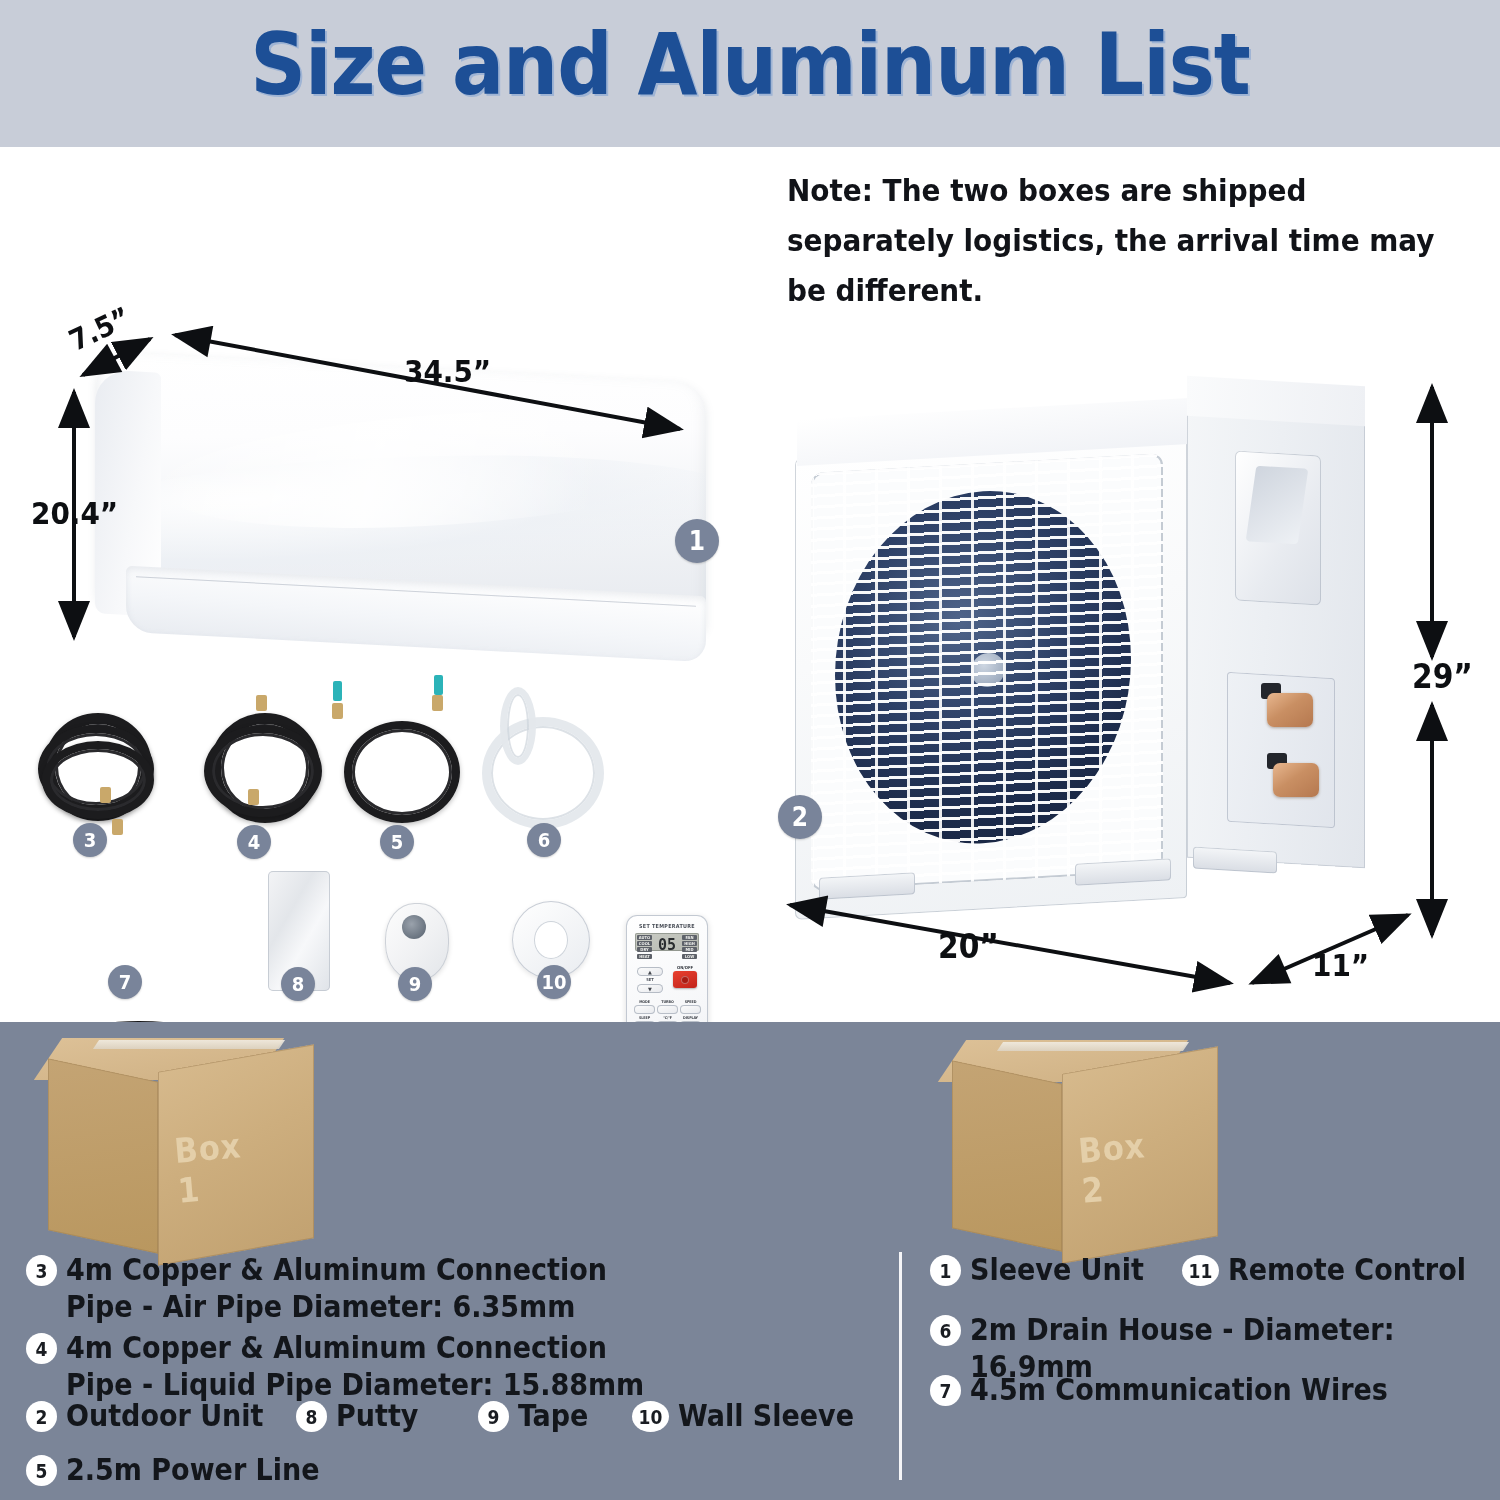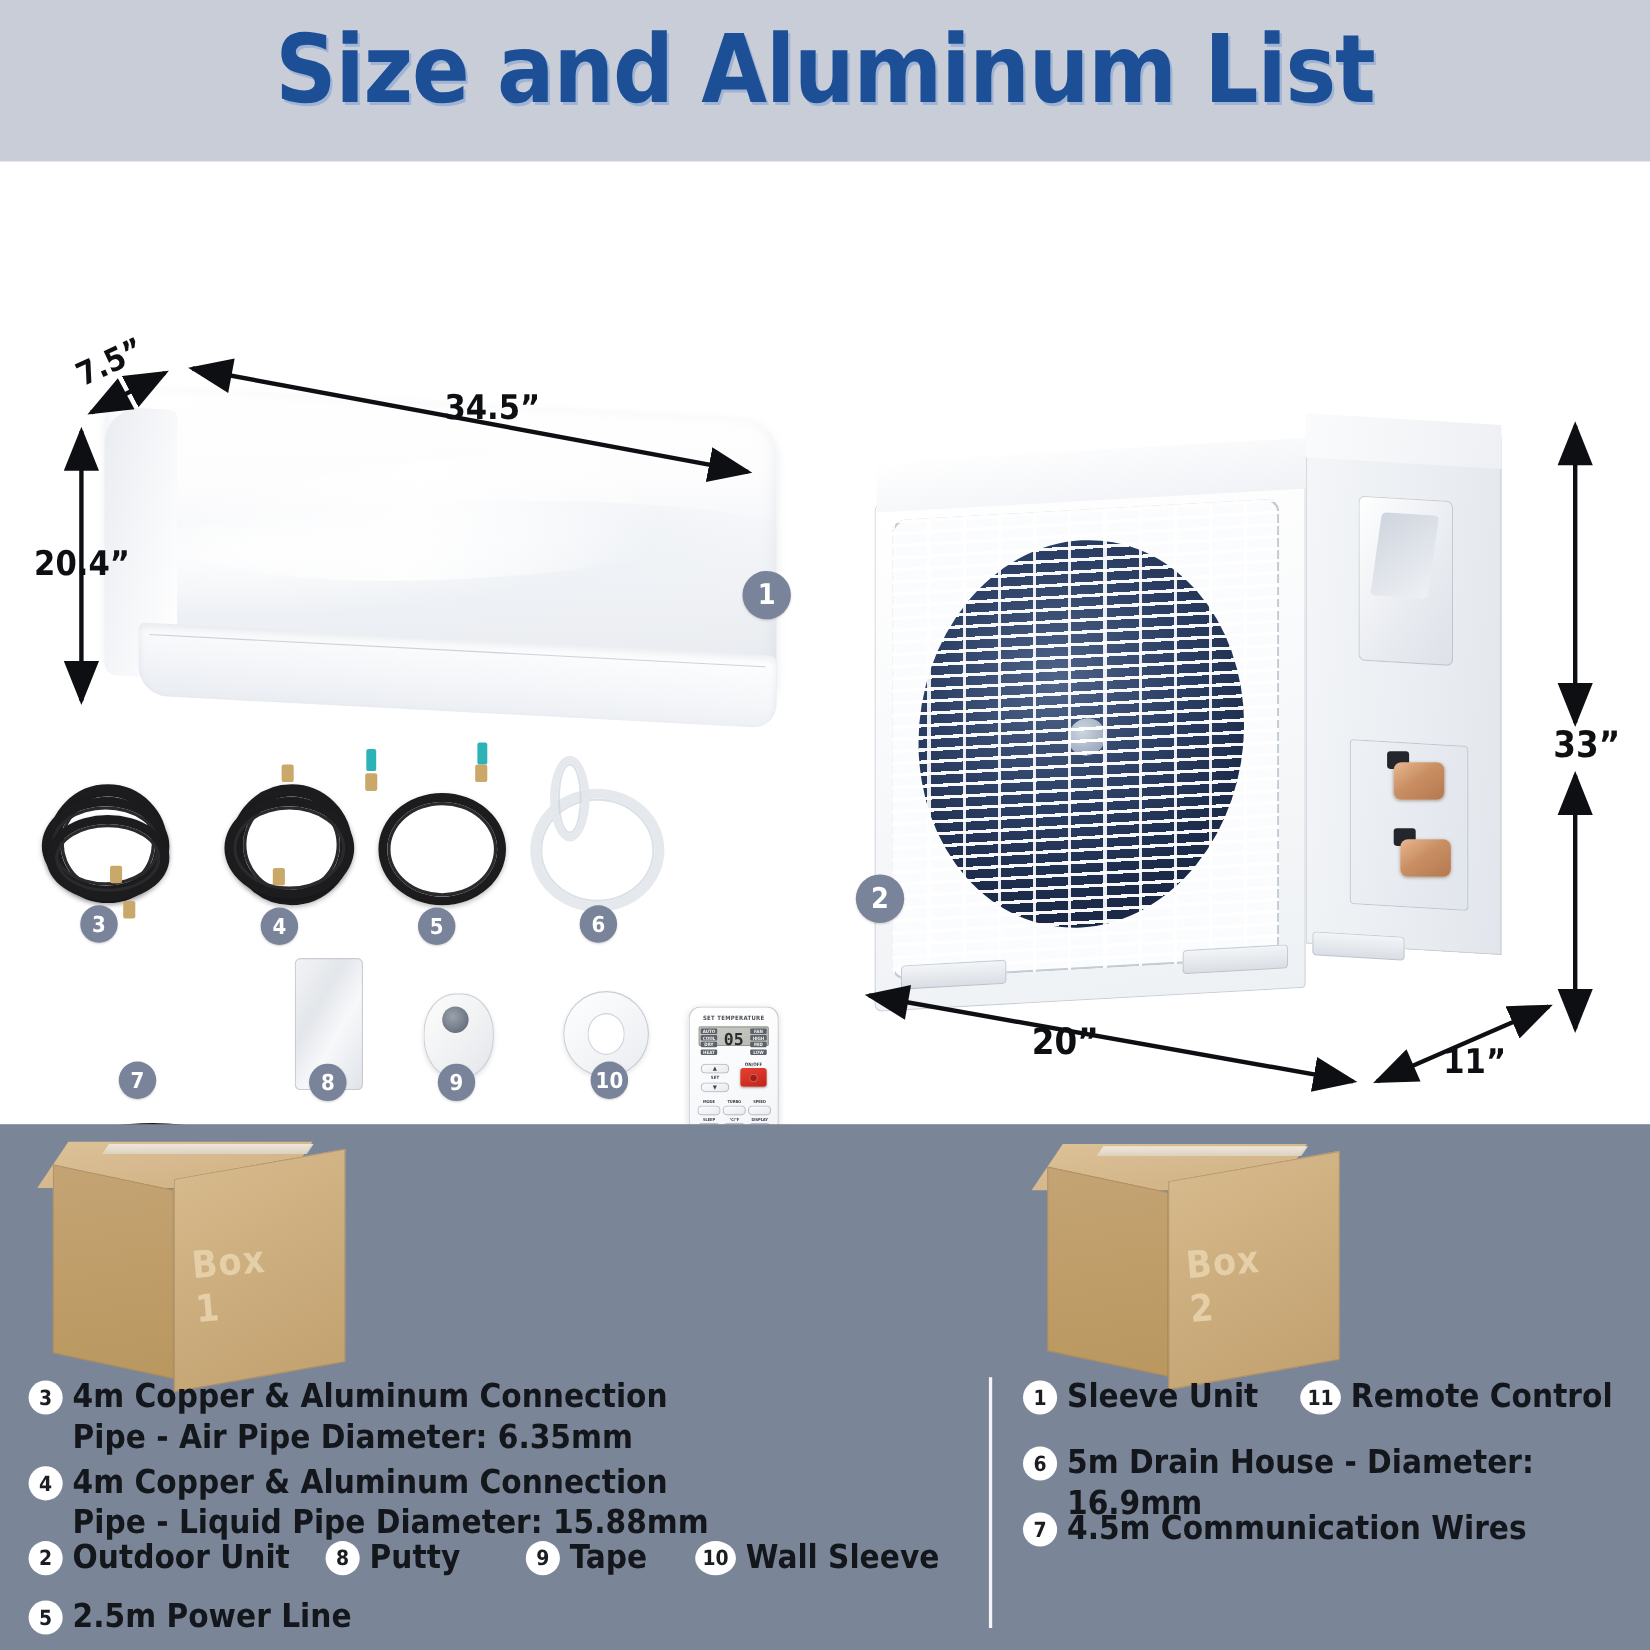--- a/index.html
+++ b/index.html
@@ -362,20 +362,21 @@
 <body>
 
 <div class="page">
 
   <div class="header">
     <div class="header-title">Size and Aluminum List</div>
   </div>
 
   <div class="main">
 
+    <div class="note">Note: The two boxes are shipped separately logistics, the arrival time may be different.</div>
 
     <div class="indoor">
       <div class="indoor-body">
         <div class="indoor-wave"></div>
         <div class="indoor-wave2"></div>
       </div>
       <div class="indoor-left"></div>
       <div class="indoor-vent"></div>
       <div class="indoor-vent-line"></div>
     </div>
@@ -426,21 +427,21 @@
     </div>
 
     <svg style="position:absolute;left:0;top:0;" width="1500" height="875">
       <line x1="790" y1="758" x2="1230" y2="836" stroke="#0d0f12" stroke-width="4" marker-start="url(#ah2)" marker-end="url(#ah)"></line>
       <line x1="1252" y1="836" x2="1408" y2="768" stroke="#0d0f12" stroke-width="4" marker-start="url(#ah2)" marker-end="url(#ah)"></line>
       <line x1="1432" y1="240" x2="1432" y2="510" stroke="#0d0f12" stroke-width="4" marker-start="url(#ah2)" marker-end="url(#ah)"></line>
       <line x1="1432" y1="558" x2="1432" y2="788" stroke="#0d0f12" stroke-width="4" marker-start="url(#ah2)" marker-end="url(#ah)"></line>
     </svg>
     <div class="dimlabel" style="left:938px;top:780px;font-size:33px;">20”</div>
     <div class="dimlabel" style="left:1312px;top:800px;font-size:31px;">11”</div>
-    <div class="dimlabel" style="left:1412px;top:510px;font-size:33px;">33”</div>
+    <div class="dimlabel" style="left:1412px;top:510px;font-size:33px;">29”</div>
     <div class="badge md" style="left:778px;top:648px;">2</div>
 
     <div class="acc">
       <div class="coil" style="left:44px;top:566px;width:86px;height:86px;"></div>
       <div class="coil thin" style="left:38px;top:578px;width:100px;height:72px;"></div>
       <div class="coil thin" style="left:42px;top:594px;width:96px;height:62px;"></div>
       <div class="tip" style="left:100px;top:640px;"></div>
       <div class="tip" style="left:112px;top:672px;"></div>
     </div>
     <div class="badge sm" style="left:73px;top:676px;">3</div>
@@ -611,20 +612,20 @@
   <div class="legend-item" style="left:930px;top:1252px;">
     <div class="legend-badge">1</div>
     <div class="legend-text">Sleeve Unit</div>
   </div>
   <div class="legend-item" style="left:1182px;top:1252px;">
     <div class="legend-badge wide">11</div>
     <div class="legend-text">Remote Control</div>
   </div>
   <div class="legend-item" style="left:930px;top:1312px;">
     <div class="legend-badge">6</div>
-    <div class="legend-text">5m Drain House - Diameter: 16.9mm</div>
+    <div class="legend-text">2m Drain House - Diameter: 16.9mm</div>
   </div>
   <div class="legend-item" style="left:930px;top:1372px;">
     <div class="legend-badge">7</div>
     <div class="legend-text">4.5m Communication Wires</div>
   </div>
 
 </div>
 
 </body></html>

